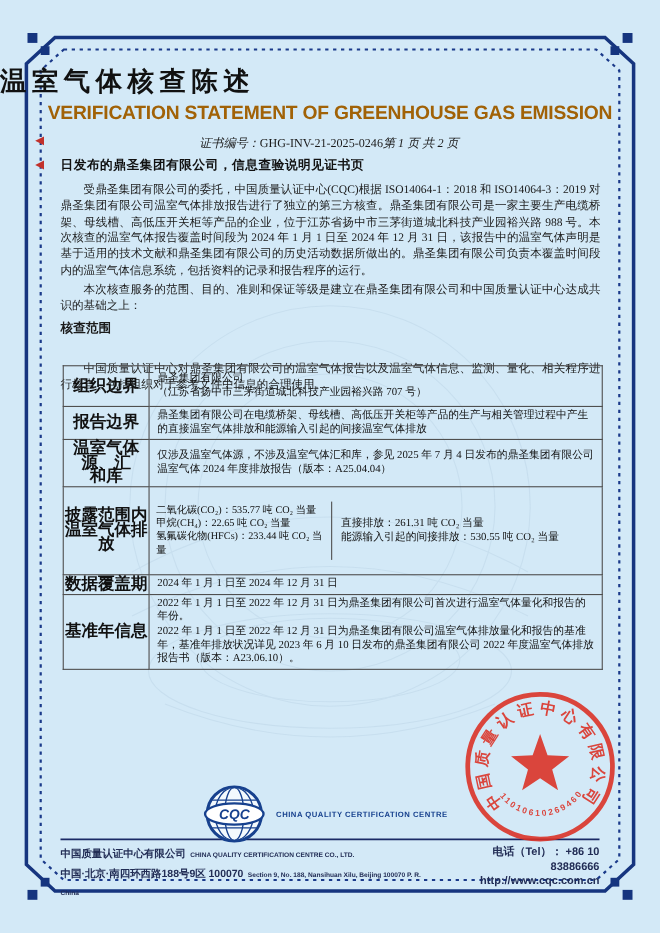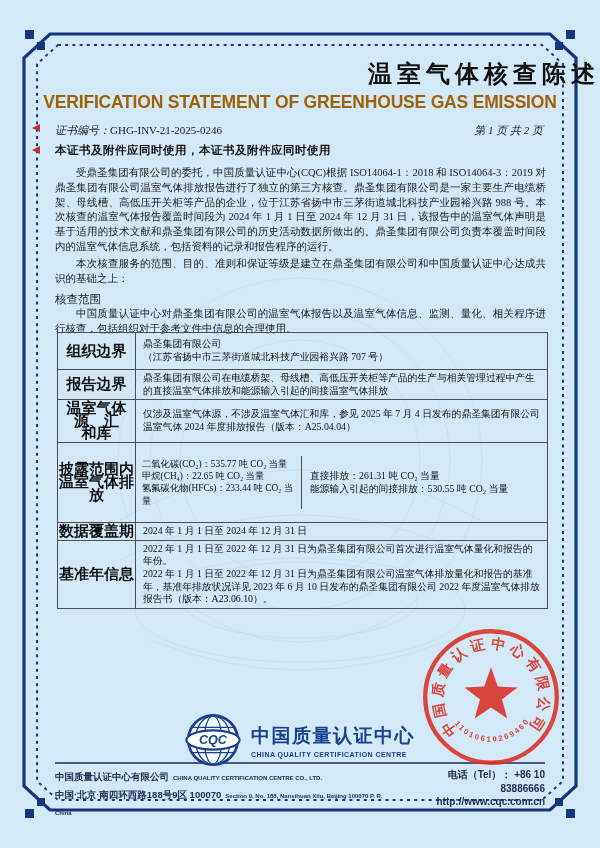--- a/index.html
+++ b/index.html
@@ -9,36 +9,36 @@
     font-family:"Liberation Serif","DejaVu Serif",serif;
     color:#1b1b1b;
   }
   .abs{position:absolute;}
   .sans{font-family:"Liberation Sans","DejaVu Sans",sans-serif;}
 
   
   #frame-svg{position:absolute;inset:0;z-index:1;pointer-events:none;}
 
   
-  .title-cn{top:58px;left:0;right:0;text-align:right;font-size:24px;font-weight:bold;
+  .title-cn{top:58px;left:0;right:0;text-align:left;font-size:24px;font-weight:bold;
             letter-spacing:5px;z-index:2;color:#111;}
   .title-en{top:92px;left:0;right:0;text-align:center;font-size:17.5px;font-weight:bold;
             white-space:nowrap;letter-spacing:-0.2px;z-index:2;color:#a16207;}
-  .cert-line{top:123px;left:55px;right:57px;display:flex;justify-content:space-between;
+  .cert-line{top:123px;left:55px;right:57px;display:flex;justify-content:center;
              font-size:11px;z-index:2;}
   .kaiti{font-style:italic;}
   .cert-no{font-family:"Liberation Serif",serif;font-style:normal;}
   .notice{top:143px;left:55px;font-size:11.5px;font-weight:bold;letter-spacing:0.5px;z-index:2;color:#111;}
 
   
   .bodytext{top:166px;left:55px;width:491px;font-size:10.5px;line-height:14.8px;
             text-align:justify;z-index:2;}
   .bodytext p{margin:0;text-indent:2em;}
   .bodytext .p2{margin-top:2px;}
-  .scope-h{font-size:11.5px;font-weight:normal;margin:6px 0 0 0;}
+  .scope-h{font-size:11.5px;font-weight:bold;margin:6px 0 22px 0;}
 
   
   .tbl-wrap{top:332px;left:57px;z-index:2;}
   table.vtable{border-collapse:collapse;width:491px;font-size:9.8px;line-height:12.6px;color:#111;}
   table.vtable td{border:1px solid #4f4f4f;vertical-align:middle;}
   td.lab{width:75px;font-weight:bold;text-align:center;white-space:pre-line;font-size:15px;padding:2px 1px;}
   td.val{padding:2px 7px;white-space:pre-line;}
   td.nopad{padding:0;}
   .em-wrap{display:flex;align-items:stretch;}
   .em-left{width:153px;border-right:1px solid #4f4f4f;padding:2px 6px;font-size:9.3px;
@@ -106,21 +106,21 @@
 <div class="abs title-cn sans">温室气体核查陈述</div>
 <div class="abs title-en sans">VERIFICATION STATEMENT OF GREENHOUSE GAS EMISSION</div>
 
 <div class="abs cert-line">
   <div>
     <span class="kaiti">证书编号：</span><span class="cert-no">GHG-INV-21-2025-0246</span>
   </div>
   <div class="kaiti">第 1 页  共 2 页</div>
 </div>
 
-<div class="abs notice sans">本证书及附件应同时使用，本证书及附件应同时使用</div>
+<div class="abs notice sans">日发布的鼎圣集团有限公司，信息查验说明见证书页</div>
 
 <div class="abs bodytext">
   <p>受鼎圣集团有限公司的委托，中国质量认证中心(CQC)根据 ISO14064-1：2018 和 ISO14064-3：2019 对鼎圣集团有限公司温室气体排放报告进行了独立的第三方核查。鼎圣集团有限公司是一家主要生产电缆桥架、母线槽、高低压开关柜等产品的企业，位于江苏省扬中市三茅街道城北科技产业园裕兴路 988 号。本次核查的温室气体报告覆盖时间段为 2024 年 1 月 1 日至 2024 年 12 月 31 日，该报告中的温室气体声明是基于适用的技术文献和鼎圣集团有限公司的历史活动数据所做出的。鼎圣集团有限公司负责本覆盖时间段内的温室气体信息系统，包括资料的记录和报告程序的运行。</p>
   <p class="p2">本次核查服务的范围、目的、准则和保证等级是建立在鼎圣集团有限公司和中国质量认证中心达成共识的基础之上：</p>
   <div class="scope-h">核查范围</div>
   <p>中国质量认证中心对鼎圣集团有限公司的温室气体报告以及温室气体信息、监测、量化、相关程序进行核查，包括组织对于参考文件中信息的合理使用。</p>
 </div>
 
 <div class="abs tbl-wrap">
   <table class="vtable">
@@ -180,21 +180,20 @@
     <g clip-path="url(#globeClip)" stroke="#17418e" stroke-width="1.3" fill="none">
       <ellipse cx="30" cy="30" rx="9" ry="25"></ellipse>
       <ellipse cx="30" cy="30" rx="18" ry="25"></ellipse>
       <line x1="4" y1="17" x2="56" y2="17"></line>
       <line x1="4" y1="43" x2="56" y2="43"></line>
     </g>
     <ellipse cx="30" cy="30" rx="27.5" ry="10" fill="#ffffff" stroke="#17418e" stroke-width="2.2"></ellipse>
     <text x="30" y="34.5" text-anchor="middle" font-size="13" font-weight="bold" font-style="italic" fill="#17418e" font-family="Liberation Sans, sans-serif">CQC</text>
   </svg>
   <div class="logo-text">
-    <div class="logo-cn sans">中国质量认证中心</div>
     <div class="logo-en sans">CHINA QUALITY CERTIFICATION CENTRE</div>
   </div>
 </div>
 
 <svg id="seal-svg" width="148" height="148" viewBox="0 0 144 144">
   <defs>
     <path id="sealRing" d="M 72,72 m 0,47 a 47,47 0 1 1 0.1,0"></path>
     <path id="sealBottom" d="M 33,93 A 45,45 0 0 0 111,93"></path>
   </defs>
   <circle cx="72" cy="72" r="64" fill="none" stroke="#dc2f23" stroke-width="4.2"></circle>

